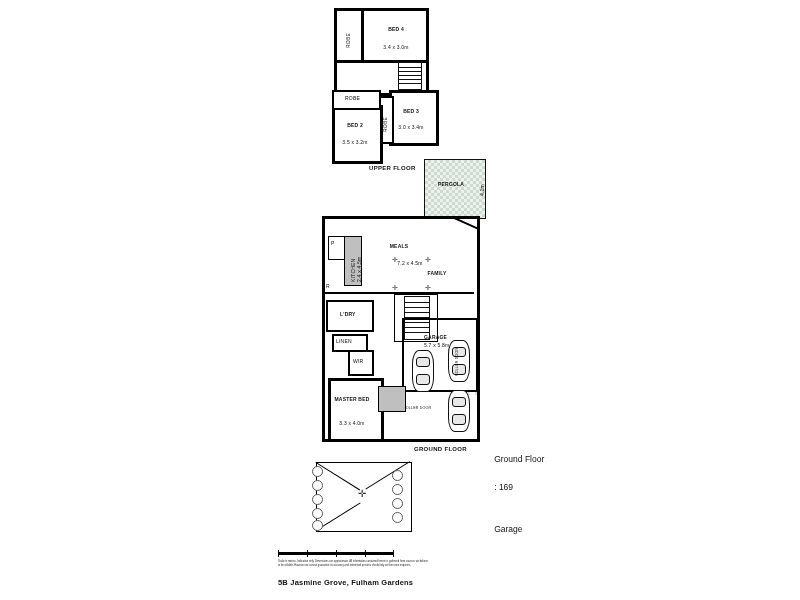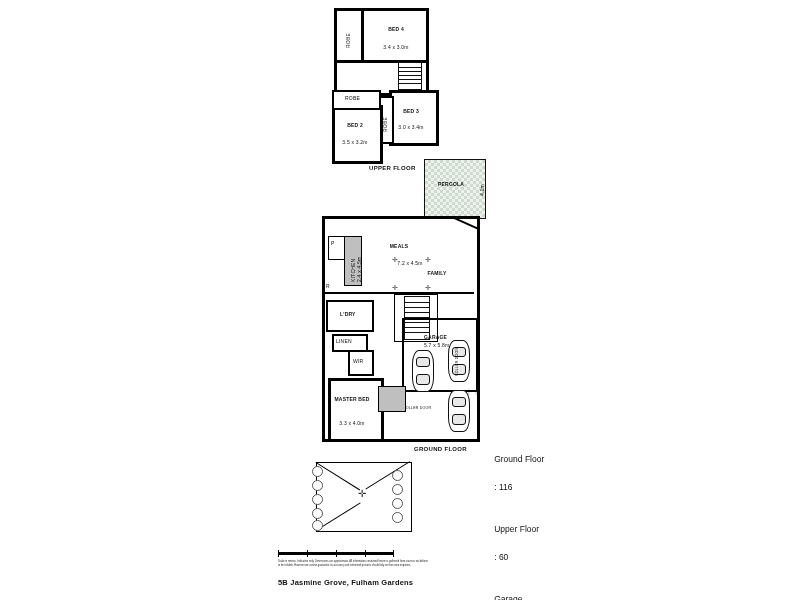--- a/index.html
+++ b/index.html
@@ -183,26 +183,21 @@
     <div class="tick" style="left:115px"></div>
   </div>
   <div class="discl" style="left:278px;top:560px;">Scale in metres. Indicative only. Dimensions are approximate. All information contained herein is gathered from sources we believe to be reliable. However we cannot guarantee its accuracy and interested persons should rely on their own enquiries.</div>
 
   <div class="addr" style="left:278px;top:578px;">5B Jasmine Grove, Fulham Gardens</div>
 
   <div class="schedule" style="left:480px;top:438px;">
     <div class="row">
       <span>Ground Floor</span>
       <span style="display:inline-block;width:14px"></span>
-      <span>: 116</span>
-    </div>
-    <div class="row">
-      <span>Upper Floor</span>
-      <span style="display:inline-block;width:20px"></span>
-      <span>: 60</span>
+      <span>: 169</span>
     </div>
     <div class="row">
       <span>Garage</span>
       <span style="display:inline-block;width:48px"></span>
       
     </div>
 
   </div>
 
 </div>

